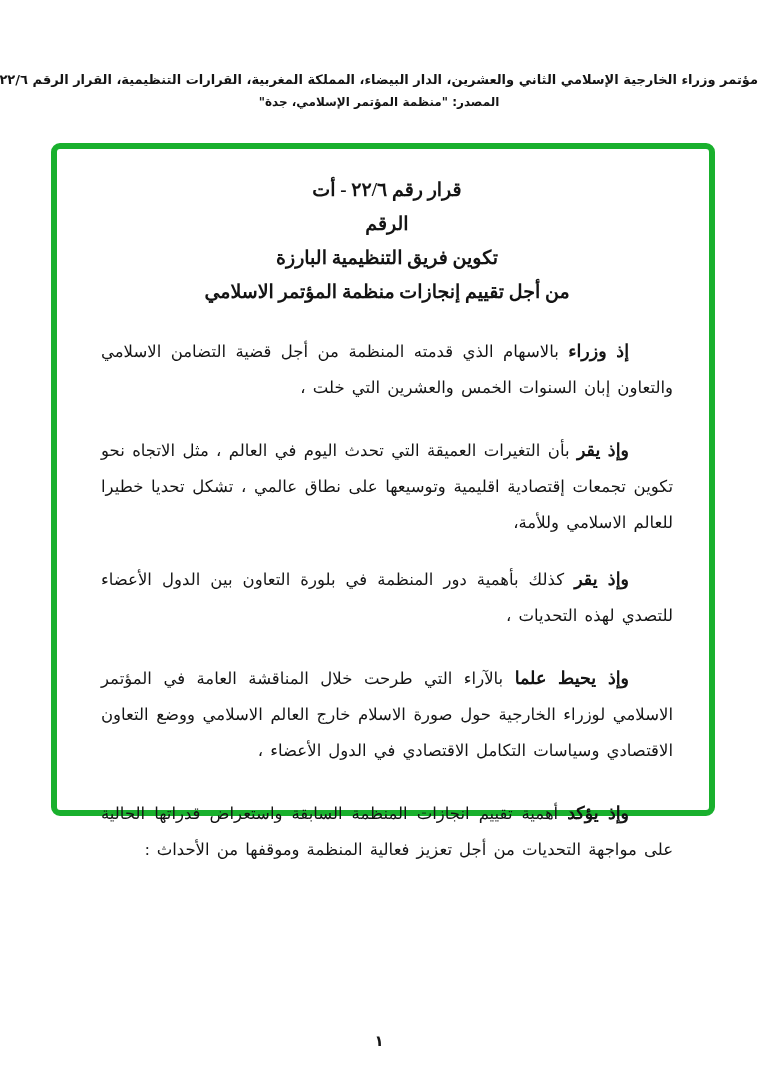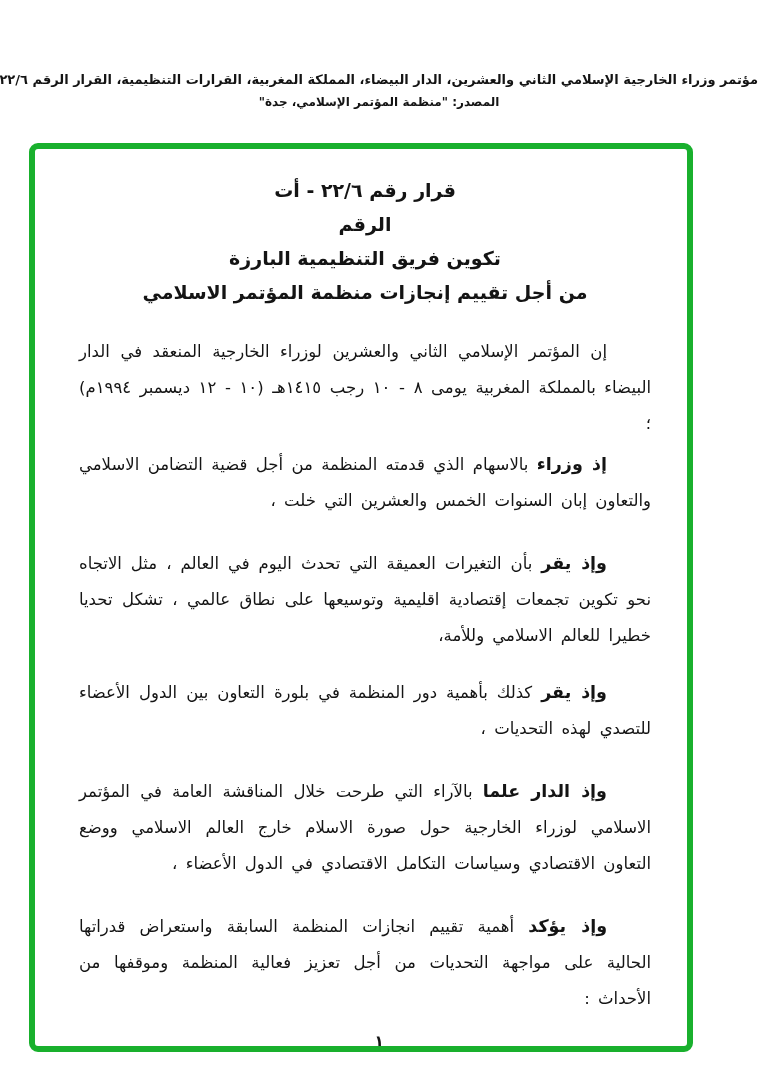--- a/index.html
+++ b/index.html
@@ -30,29 +30,30 @@
     letter-spacing: 0px;
     margin-bottom: 8px;
     white-space: nowrap;
   }
   .header-line2 {
     font-size: 12px;
     font-weight: bold;
   }
   .greenbox {
     position: absolute;
-    left: 29px;
+    left: 51px;
     top: 143px;
     width: 664px;
-    height: 909px;
+    height: 673px;
     box-sizing: border-box;
     border: 6px solid #19b02d;
     border-radius: 9px;
     padding: 20px 36px 0 44px;
     background: transparent;
+    font-family: Liberation Serif, serif;
   }
   .title-block {
     text-align: center;
     font-weight: bold;
     margin: 4px 0 24px 0;
   }
   .title-line {
     font-size: 19px;
     line-height: 34px;
   }
@@ -94,25 +95,24 @@
   <div class="greenbox" style="border-color: rgb(25, 176, 45);">
 
     <div class="title-block">
       <div class="title-line">قرار رقم ٢٢/٦ - أت</div>
       <div class="title-line">الرقم</div>
       <div class="title-line">تكوين فريق  التنظيمية البارزة</div>
       <div class="title-line">من أجل تقييم إنجازات منظمة المؤتمر الاسلامي</div>
     </div>
 
     <div class="body-text">
-      <p class="gap-sm"><b></b><span>إن المؤتمر الإسلامي الثاني والعشرين لوزراء الخارجية المنعقد في الدار البيضاء بالمملكة المغربية يومى ٨ - ١٠ رجب ١٤١٥هـ (١٠ - ١٢ ديسمبر ١٩٩٤م) ؛</span></p>
       <p class="gap-lg"><b>إذ وزراء</b><span> بالاسهام الذي قدمته المنظمة من أجل قضية التضامن الاسلامي والتعاون إبان السنوات الخمس والعشرين التي خلت ،</span></p>
       <p class="gap-md"><b>وإذ يقر</b><span> بأن التغيرات العميقة التي تحدث اليوم في العالم ، مثل الاتجاه نحو تكوين تجمعات إقتصادية اقليمية وتوسيعها على نطاق عالمي ، تشكل تحديا خطيرا للعالم الاسلامي وللأمة،</span></p>
       <p class="gap-lg"><b>وإذ يقر</b><span> كذلك بأهمية دور المنظمة في بلورة التعاون بين الدول الأعضاء للتصدي لهذه التحديات ،</span></p>
-      <p class="gap-lg"><b>وإذ الدار علما</b><span> بالآراء التي طرحت خلال المناقشة العامة في المؤتمر الاسلامي لوزراء الخارجية حول صورة الاسلام خارج العالم الاسلامي ووضع التعاون الاقتصادي وسياسات التكامل الاقتصادي في الدول الأعضاء ،</span></p>
+      <p class="gap-lg"><b>وإذ يحيط علما</b><span> بالآراء التي طرحت خلال المناقشة العامة في المؤتمر الاسلامي لوزراء الخارجية حول صورة الاسلام خارج العالم الاسلامي ووضع التعاون الاقتصادي وسياسات التكامل الاقتصادي في الدول الأعضاء ،</span></p>
       <p><b>وإذ يؤكد</b><span> أهمية تقييم انجازات المنظمة السابقة واستعراض قدراتها الحالية على مواجهة التحديات من أجل تعزيز فعالية المنظمة وموقفها من الأحداث :</span></p>
     </div>
 
   </div>
 
   <div class="pagenum">١</div>
 
 </div>
 
 </body></html>

